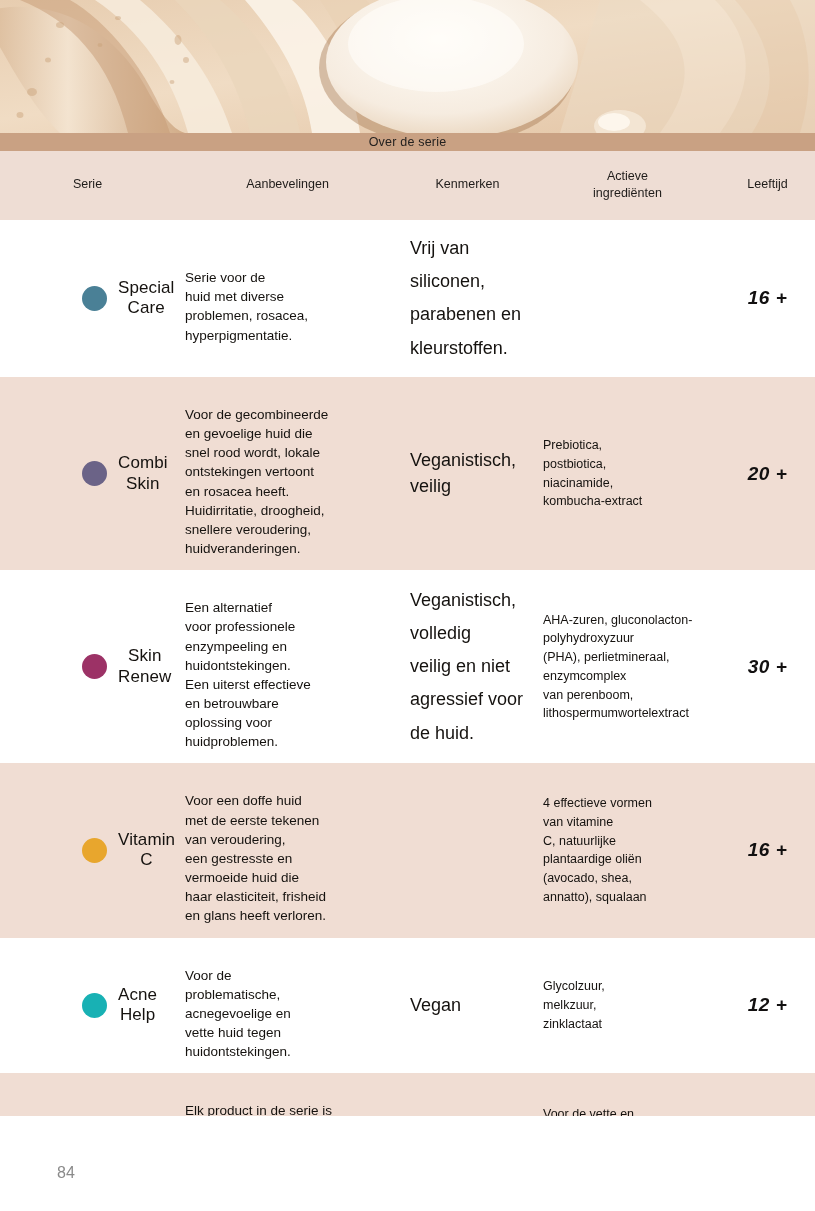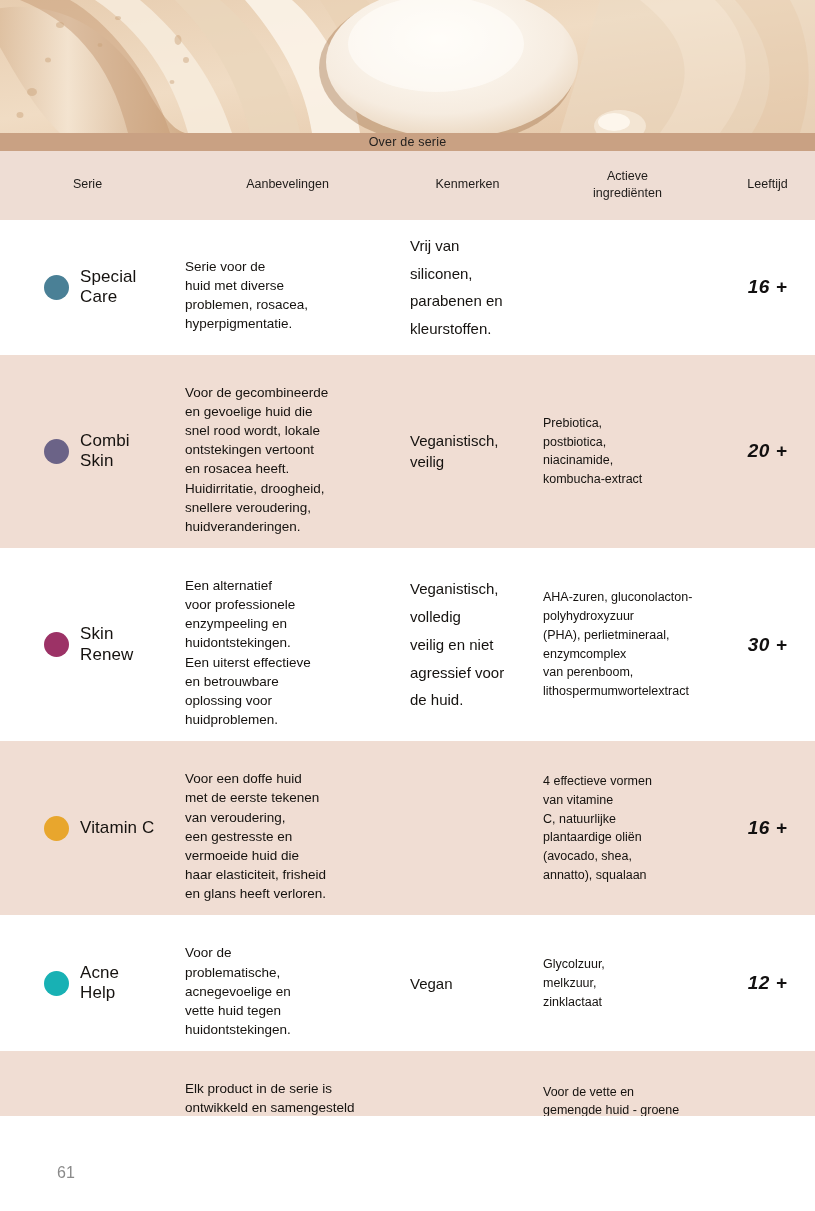--- a/index.html
+++ b/index.html
@@ -71,21 +71,22 @@
   col.c-aanb   { width: 225px; }
   col.c-kenm   { width: 135px; }
   col.c-actief { width: 185px; }
   col.c-leef   { width: 95px;  }
 
   tbody tr.row-odd  { background: #ffffff; }
   tbody tr.row-even { background: #f0ddd3; }
 
   
   td.serie-cell {
-    padding: 10px 6px 10px 44px;
+    padding: 10px 6px 10px 82px;
+    text-align: center;
   }
   .serie-inner {
     display: flex;
     align-items: center;
     gap: 11px;
   }
   .serie-dot {
     width: 25px;
     height: 25px;
     border-radius: 50%;
@@ -102,21 +103,21 @@
   td.aanb-cell {
     padding: 28px 14px 12px 10px;
     font-size: 13.5px;
     line-height: 1.42;
     white-space: pre-line;
     color: #15120f;
   }
 
   td.kenm-cell {
     padding: 12px 10px;
-    font-size: 15px;
+    font-size: 18px;
     line-height: 1.85;
     text-align: left;
     white-space: pre-line;
     color: #15120f;
     margin-top: 13px;
   }
   td.kenm-cell.center-1 { line-height: 1.4; }
 
   td.actief-cell {
     padding: 12px 6px 12px 8px;
@@ -393,16 +394,16 @@
 natriumhyaluronaat,
 lecithine, tocoferol,
 bètaglucaan, algine.</td>
         <td class="leef-cell">16 +</td>
       </tr>
 
     </tbody>
   </table>
 
   <div class="footer">
-    <div class="page-number">61</div>
+    <div class="page-number">84</div>
   </div>
 
 </div>
 
 </body></html>

